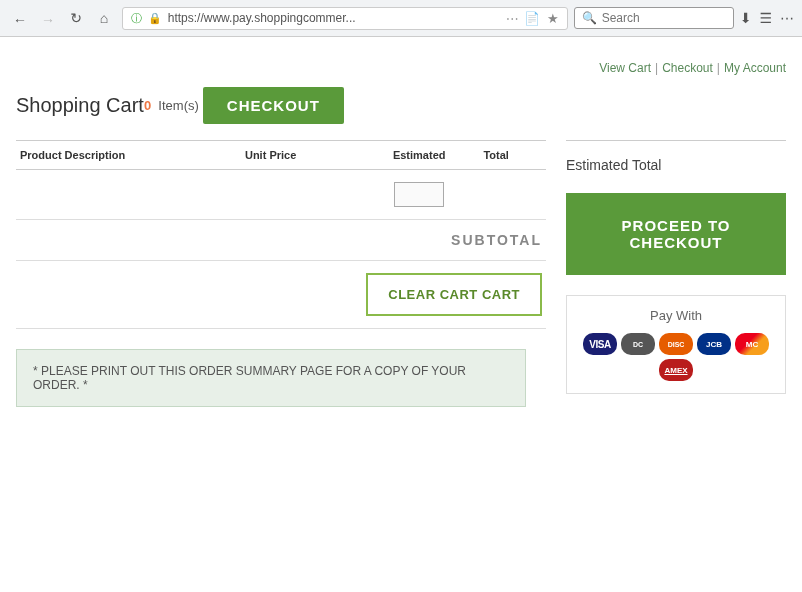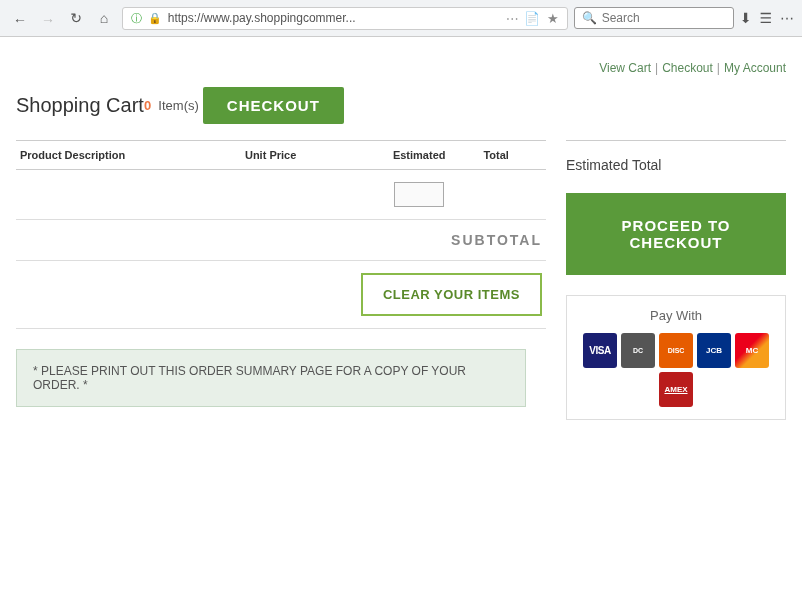--- a/index.html
+++ b/index.html
@@ -227,22 +227,22 @@
       margin-bottom: 10px;
     }
     .payment-icons {
       display: flex;
       gap: 4px;
       justify-content: center;
       flex-wrap: wrap;
     }
     .payment-card {
       width: 34px;
-      height: 35px;
-      border-radius: 3px;
+      height: 22px;
+      border-radius: 10px;
       display: flex;
       align-items: center;
       justify-content: center;
       font-size: 8px;
       font-weight: bold;
       color: #fff;
     }
     .card-visa { background: #1a1f71; font-size: 10px; letter-spacing: -0.5px; }
     .card-mc { background: linear-gradient(135deg, #eb001b 40%, #f79e1b 60%); }
     .card-disc { background: #e65c00; font-size: 7px; }
@@ -324,21 +324,21 @@
             </td>
             <td class="right"></td>
           </tr>
 
           <tr class="subtotal-row">
             <td colspan="4">SUBTOTAL</td>
           </tr>
 
           <tr class="action-row">
             <td colspan="4">
-              <button class="clear-btn">CLEAR YOUR ITEMS</button>
+              <button class="clear-btn">CLEAR CART CART</button>
             </td>
           </tr>
         </tbody>
       </table>
 
       <div class="note-box">* PLEASE PRINT OUT THIS ORDER SUMMARY PAGE FOR A COPY OF YOUR ORDER. *</div>
     </div>
 
     <div class="sidebar">
       <hr class="sidebar-divider">

